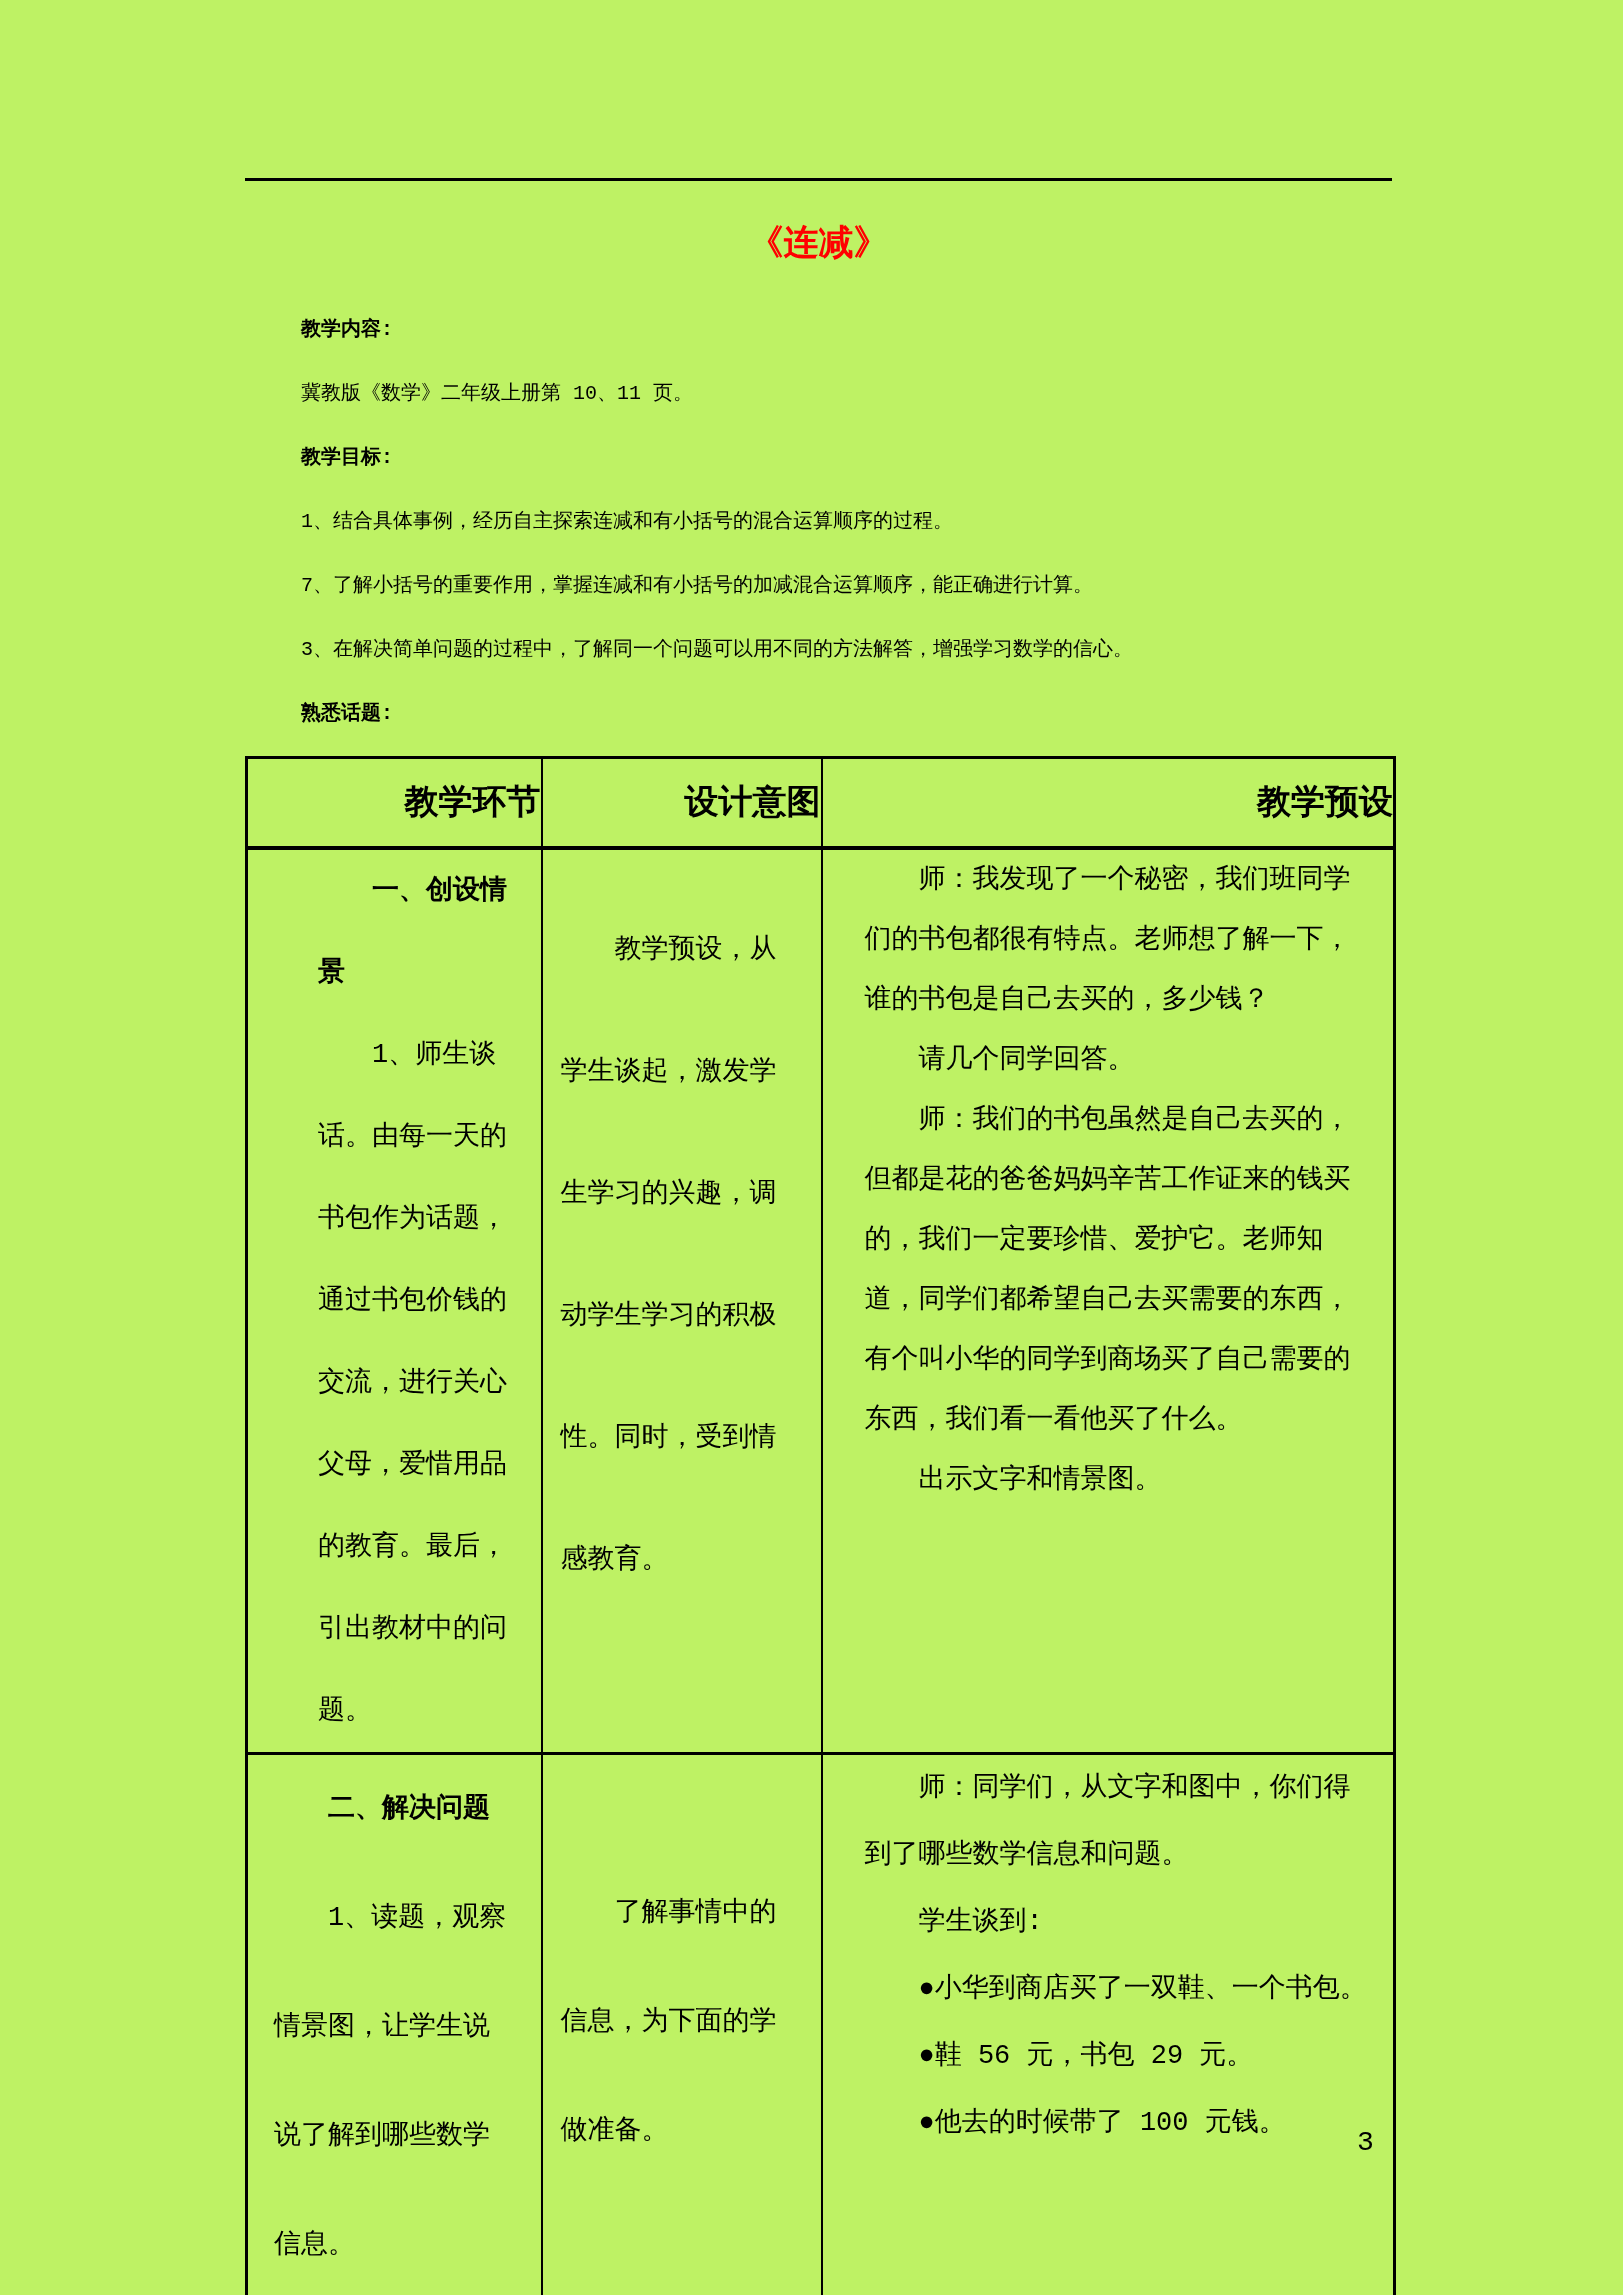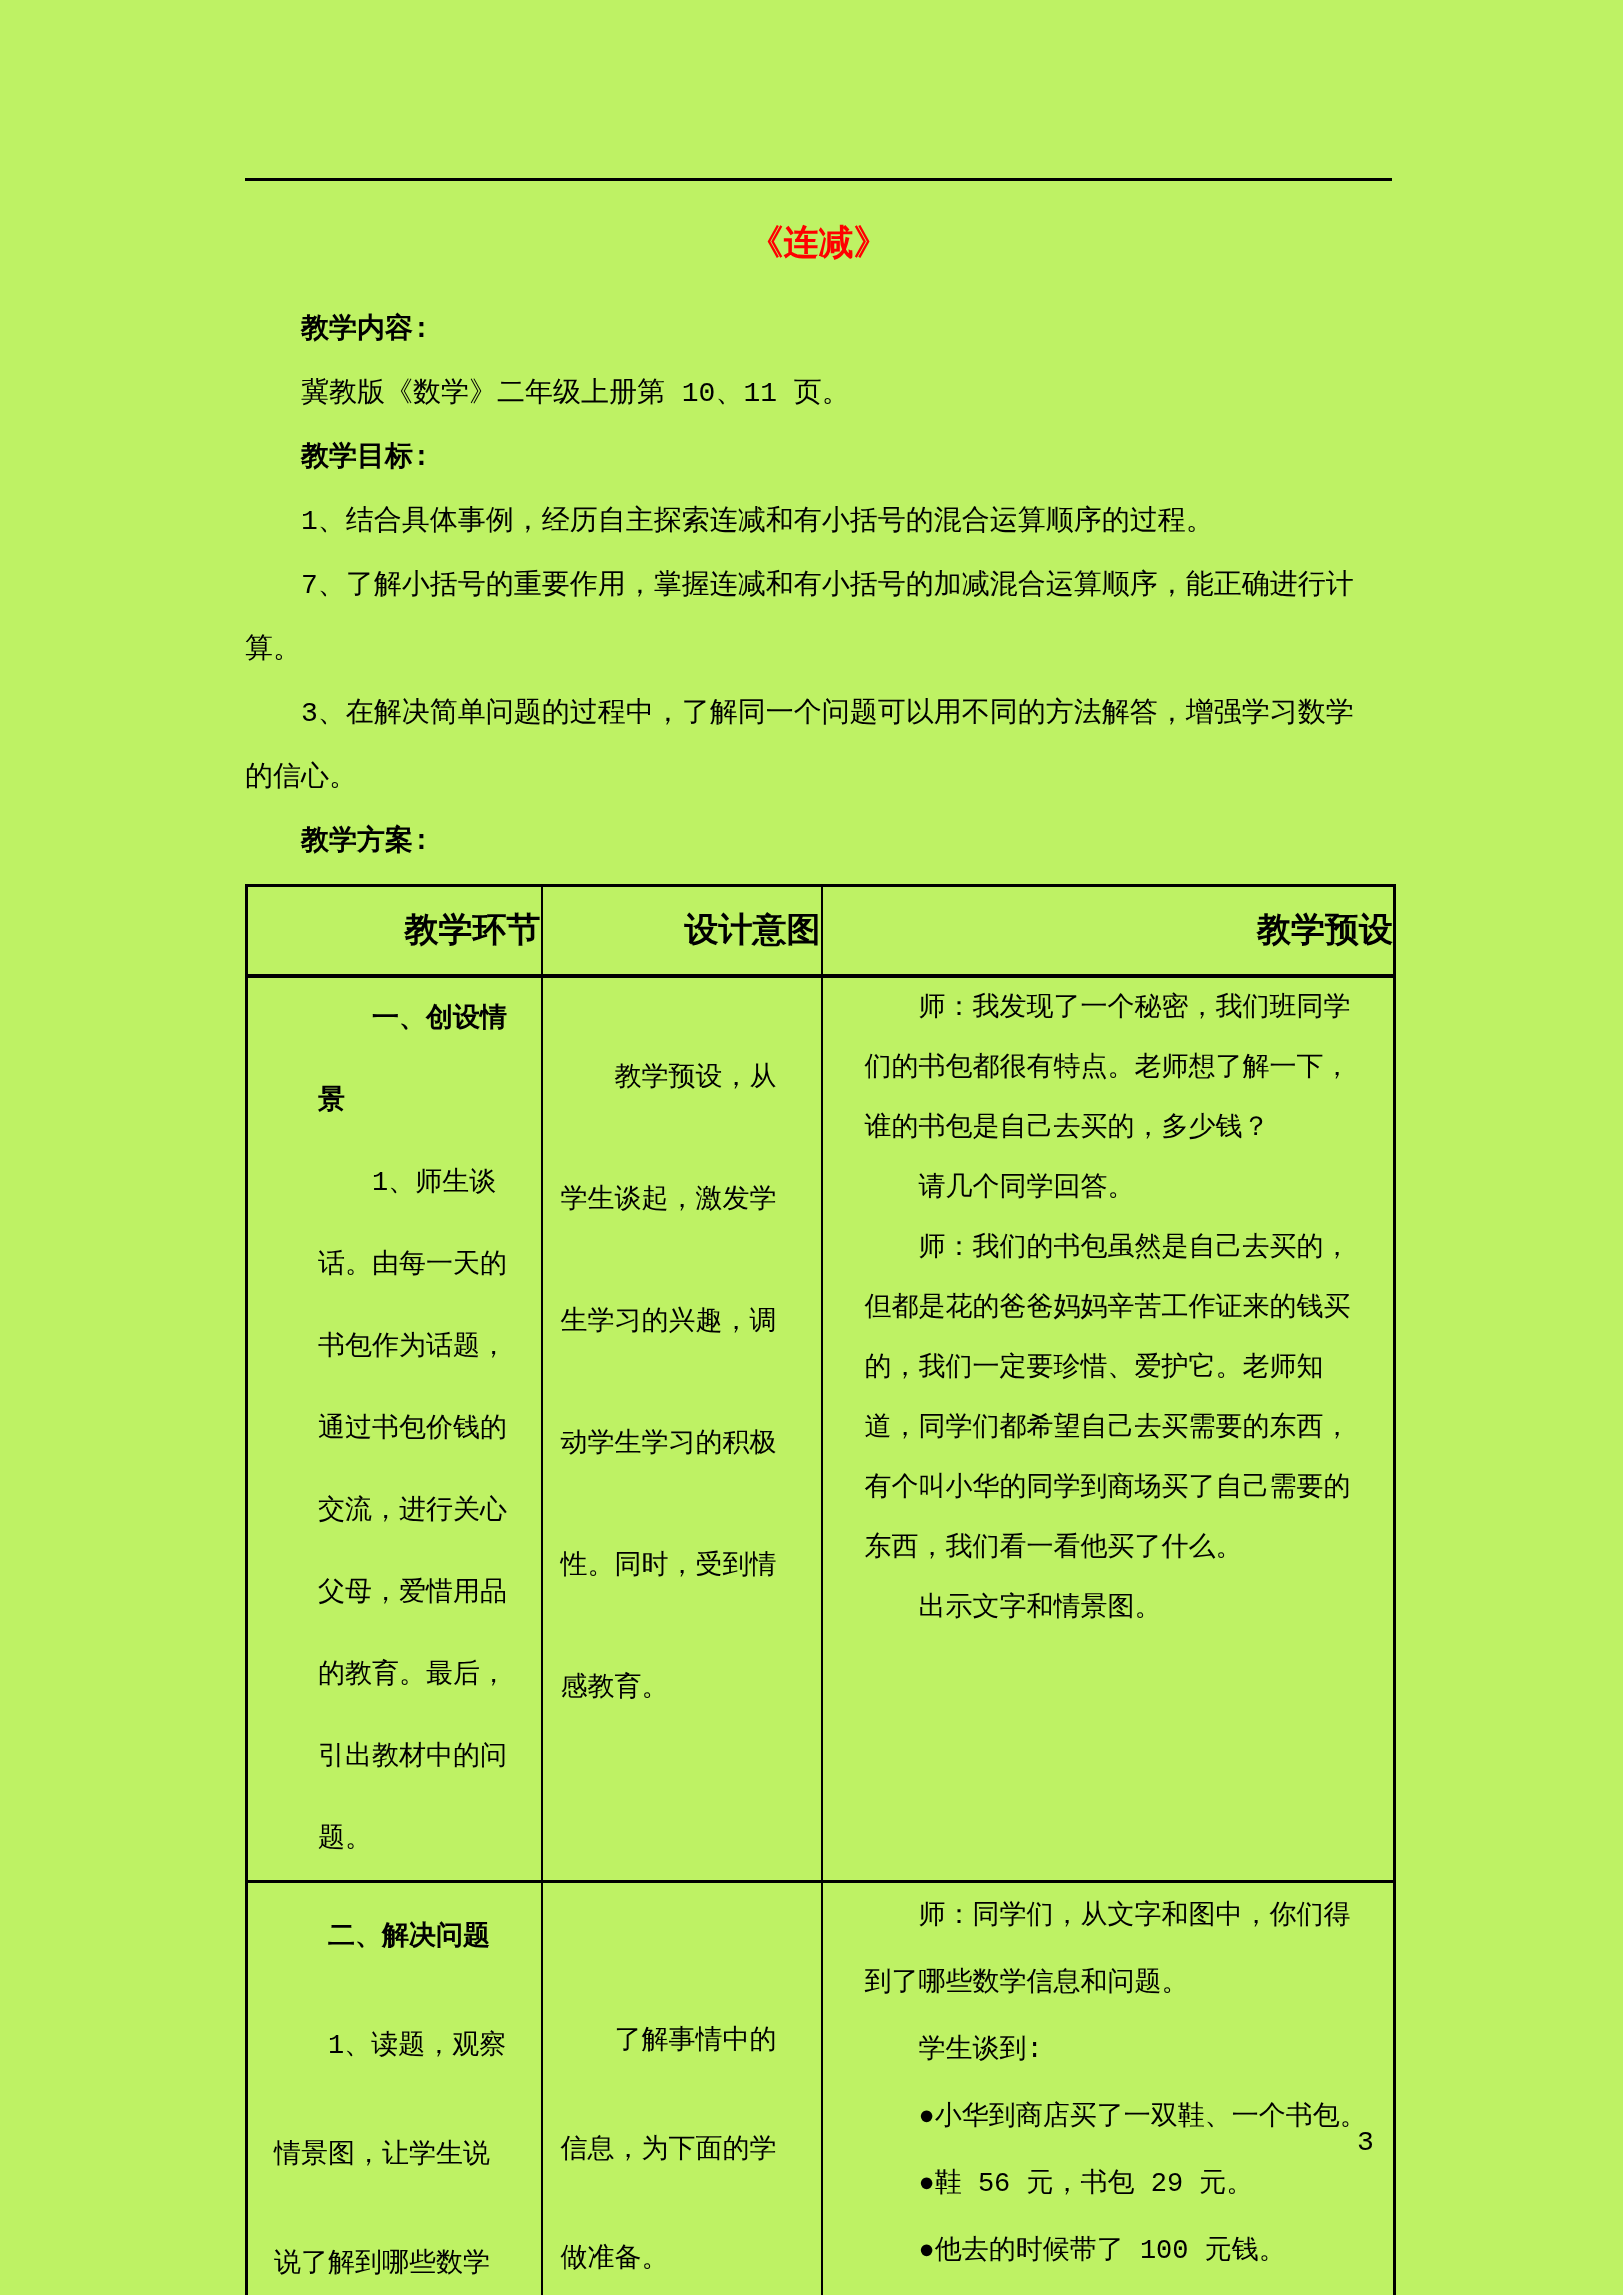--- a/index.html
+++ b/index.html
@@ -27,21 +27,21 @@
   }
   .doc-title {
     margin-top:28px;
     width:1147px;
     text-align:center;
     font-size:35px;
     font-weight:bold;
     line-height:73px;
   }
   .body-p {
-    font-size:28px;
+    font-size:20px;
     line-height:64px;
     text-indent:56px;
     width:1133px;
     line-break:strict;
   }
   .first-p { margin-top:15.7px; }
   .head-p { font-weight:bold; }
   table.plan {
     margin-top:10px;
     width:1147px;
@@ -103,21 +103,21 @@
     <p class="body-p">冀教版《数学》二年级上册第 10、11 页。</p>
 
     <p class="body-p head-p">教学目标:</p>
 
     <p class="body-p">1、结合具体事例，经历自主探索连减和有小括号的混合运算顺序的过程。</p>
 
     <p class="body-p">7、了解小括号的重要作用，掌握连减和有小括号的加减混合运算顺序，能正确进行计算。</p>
 
     <p class="body-p">3、在解决简单问题的过程中，了解同一个问题可以用不同的方法解答，增强学习数学的信心。</p>
 
-    <p class="body-p head-p">教学方案:</p>
+    <p class="body-p head-p">熟悉话题:</p>
 
     <table class="plan">
       <colgroup>
         <col class="c1">
           <col class="c2">
           <col class="c3">
       </colgroup>
       <thead>
         <tr>
           <th>教学环节</th>

